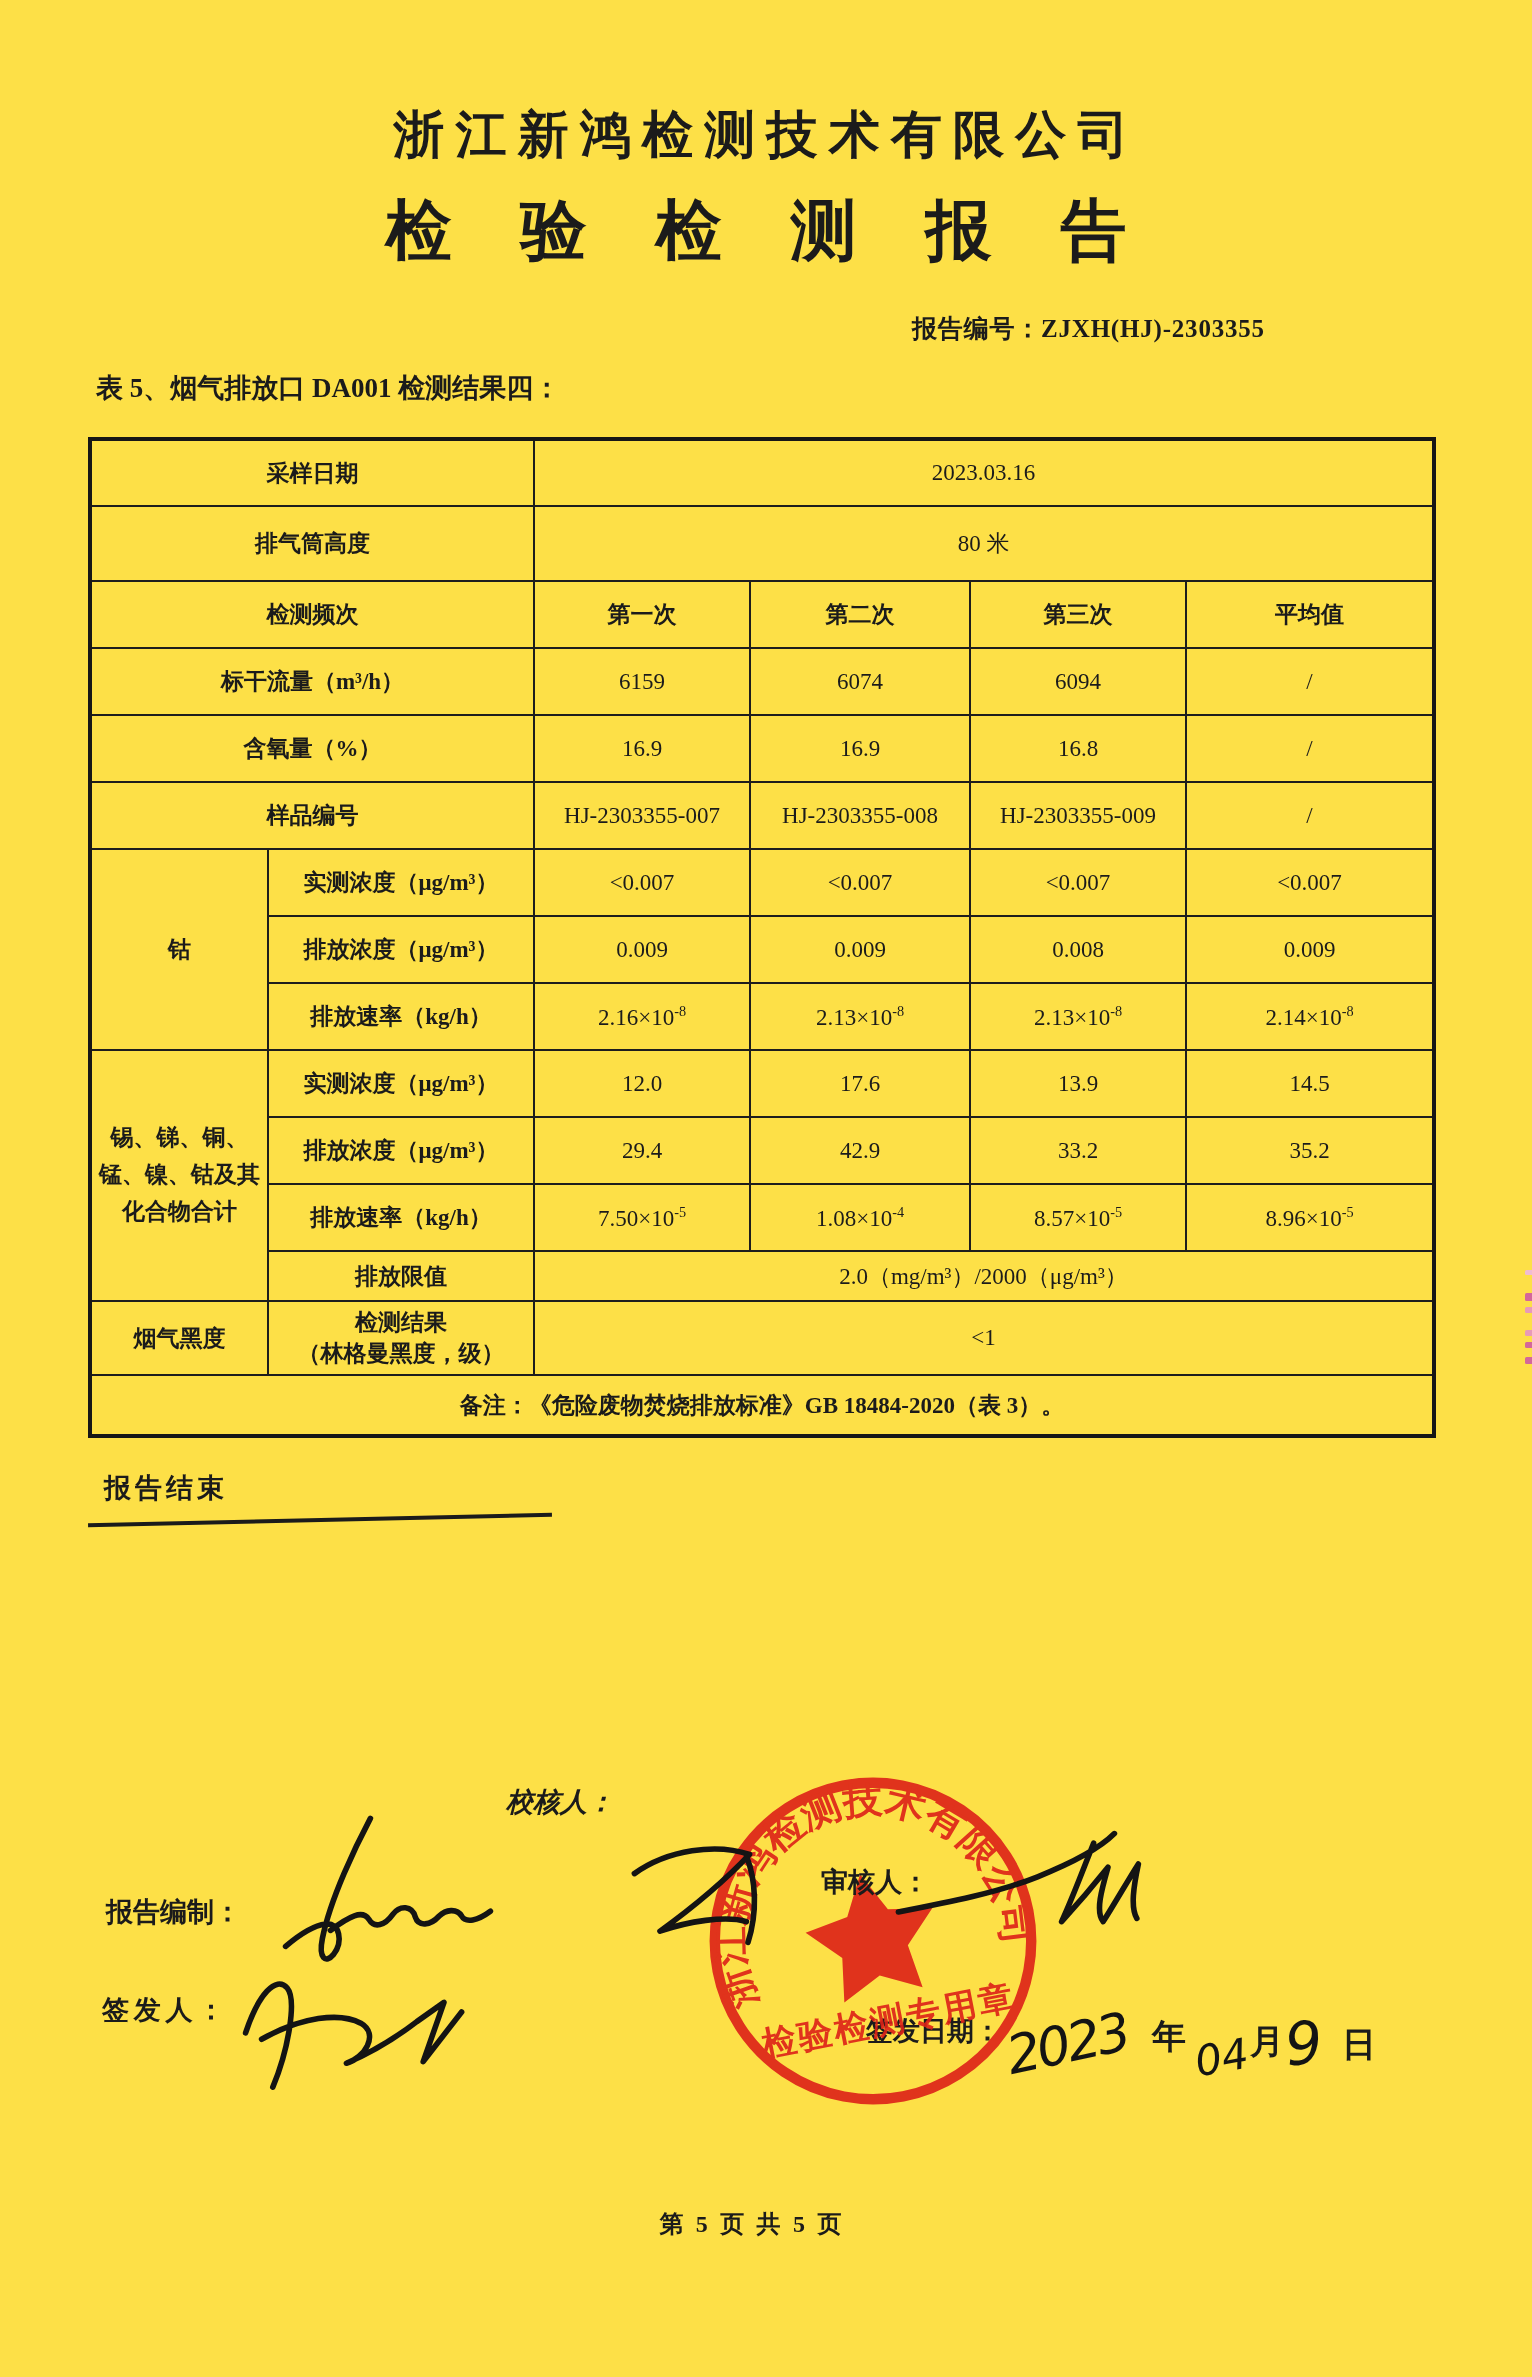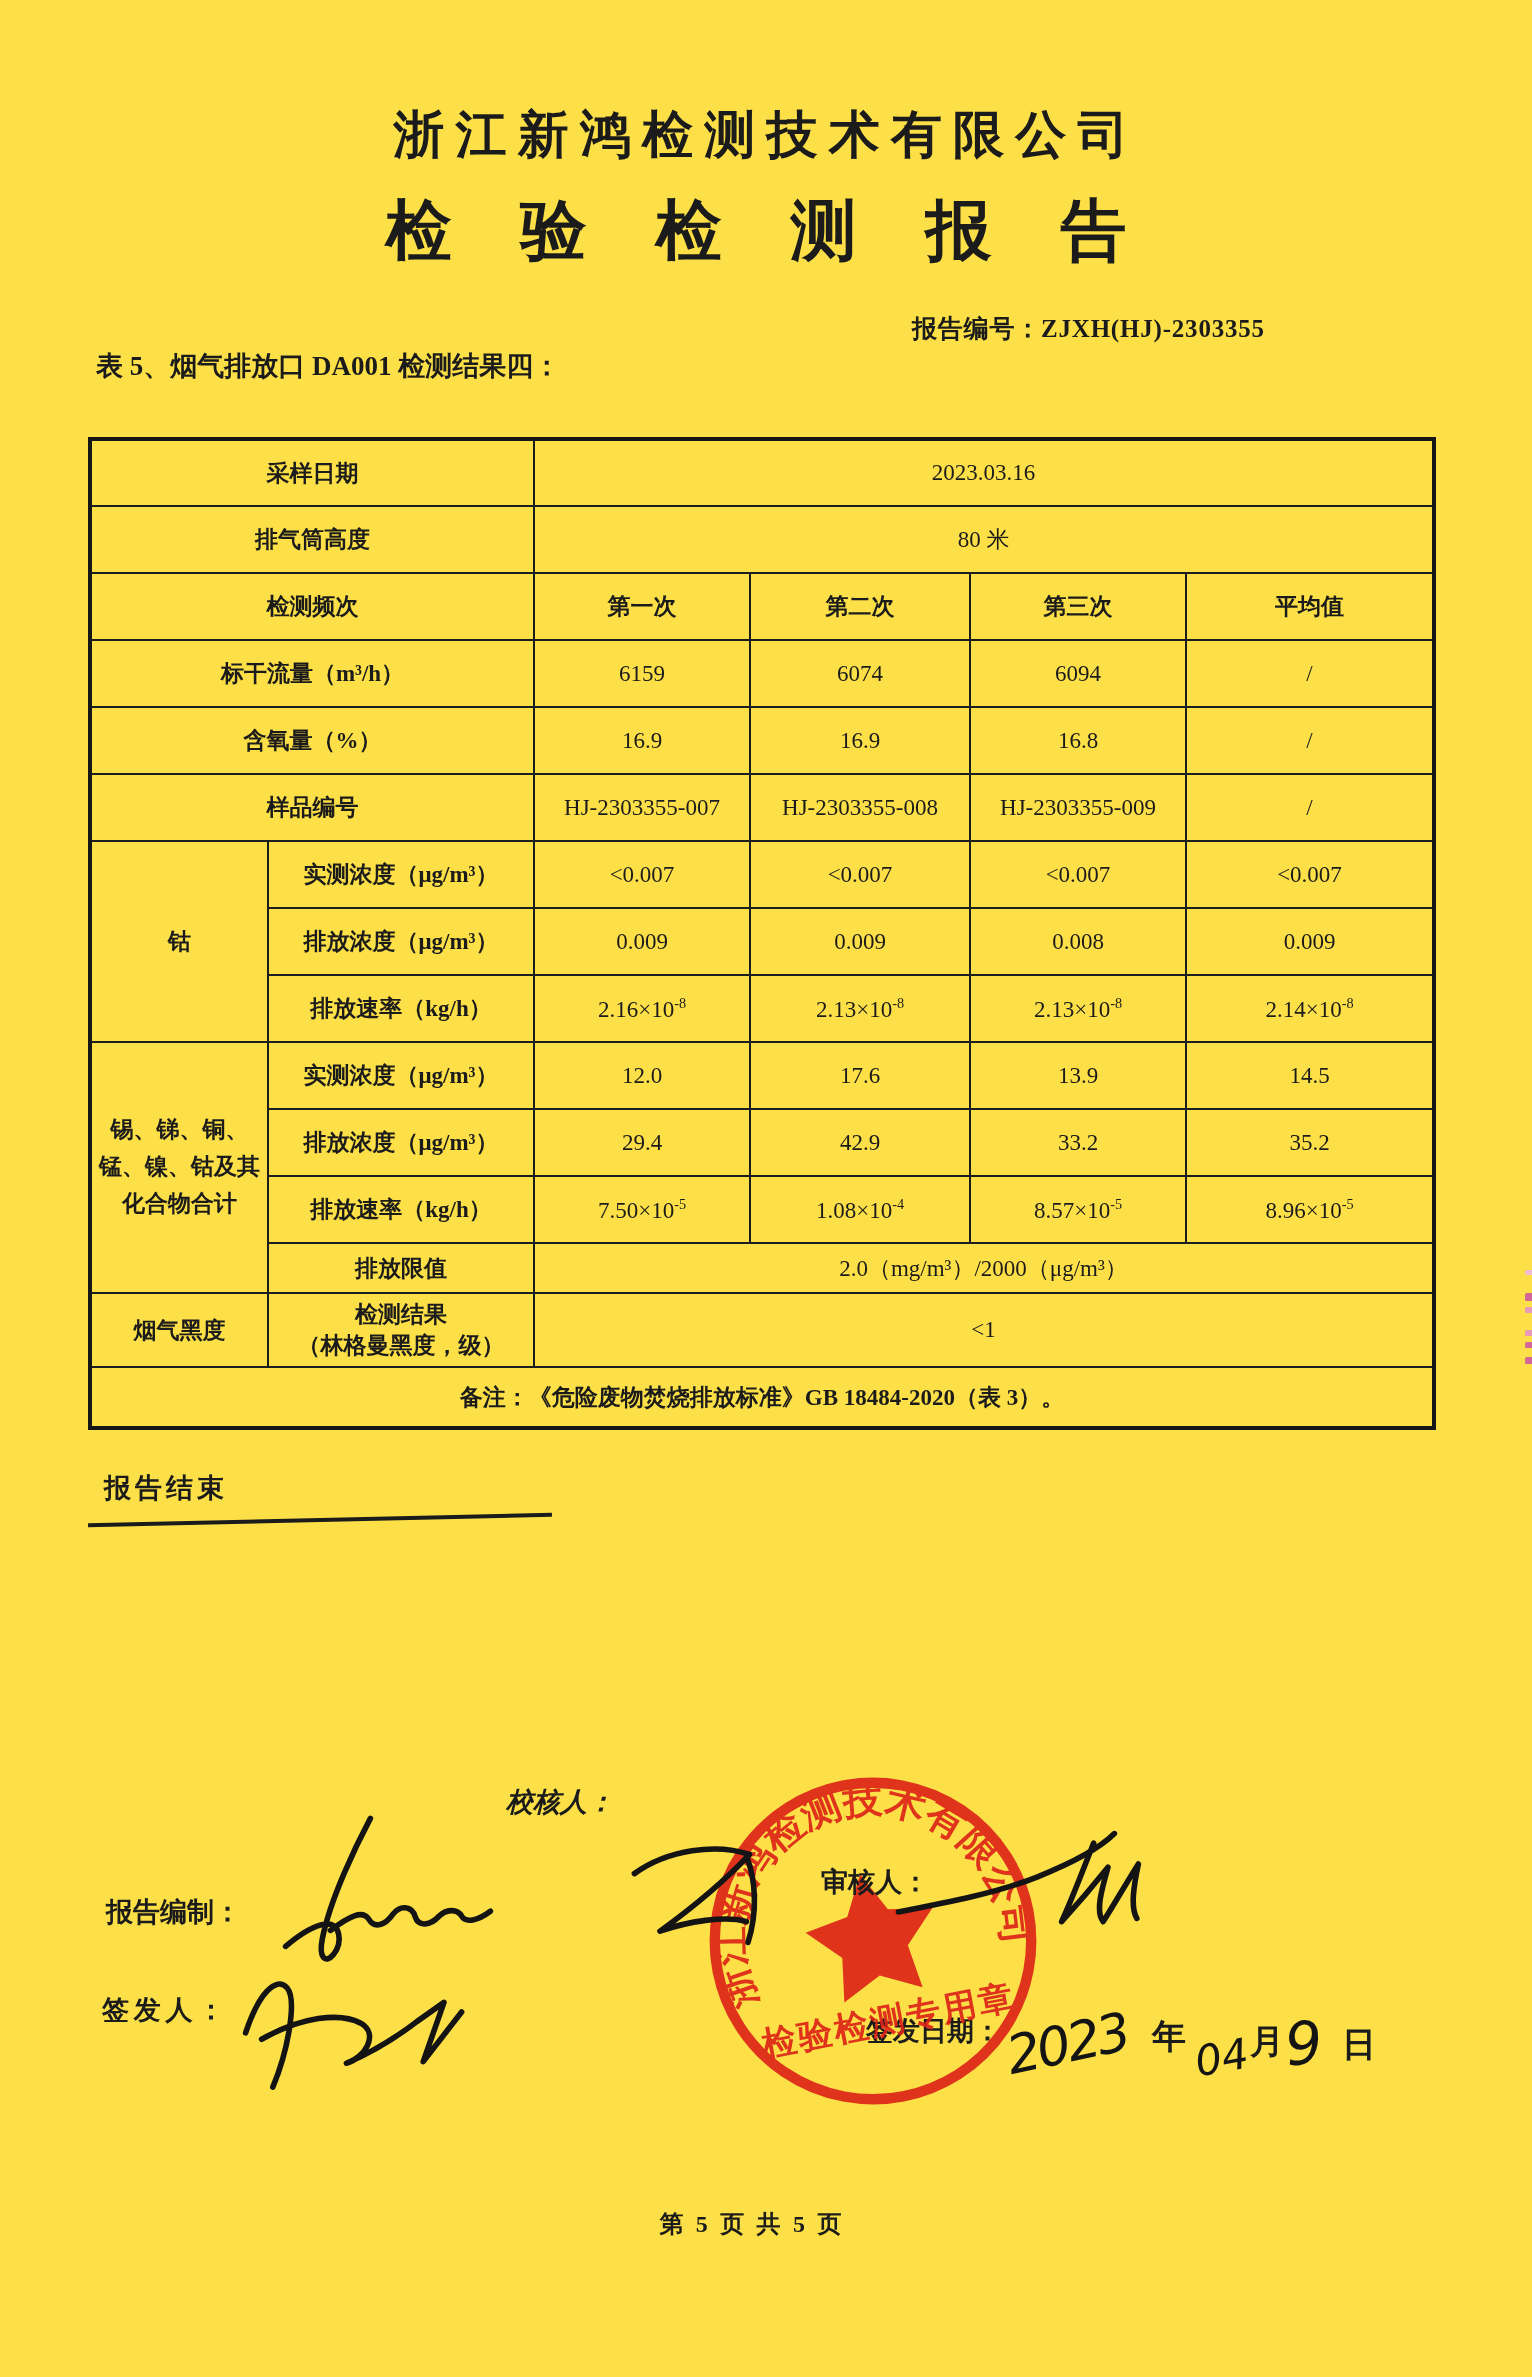--- a/index.html
+++ b/index.html
@@ -10,21 +10,21 @@
   .abs{position:absolute;}
   .company{
     top:101px; left:0; width:100%; text-align:center;
     font-size:51px; font-weight:700; letter-spacing:11.2px;
   }
   .doc-title{
     top:186px; left:0; width:100%; text-align:center;
     font-size:66px; font-weight:700; letter-spacing:69px; text-indent:48px;
   }
   .report-no{ top:312px; left:912px; font-size:25px; font-weight:700; letter-spacing:0.8px;}
-  .table-caption{ top:348px; left:96px; font-size:27px; font-weight:700;}
+  .table-caption{ top:370px; left:96px; font-size:27px; font-weight:700;}
   table.results{
     position:absolute; left:88px; top:437px; width:1344px;
     border-collapse:collapse; table-layout:fixed;
     border:4px solid #161616;
   }
   table.results td{
     border:2.4px solid #1d1d1d; text-align:center; vertical-align:middle;
     font-size:23px; padding:0 3.2px; overflow:hidden;
   }
   td.lbl{font-weight:700;}
@@ -61,21 +61,21 @@
       <col style="width:216px">
         <col style="width:220px">
       <col style="width:216px">
         <col style="width:248px">
     </colgroup>
     <tbody>
       <tr style="height:67px">
         <td class="lbl" colspan="2">采样日期</td>
         <td class="val" colspan="4">2023.03.16</td>
       </tr>
-      <tr style="height:67px">
+      <tr style="height:75px">
         <td class="lbl" colspan="2">排气筒高度</td>
         <td class="val" colspan="4">80 米</td>
       </tr>
       <tr style="height:67px">
         <td class="lbl" colspan="2">检测频次</td>
         <td class="lbl">第一次</td>
         <td class="lbl">第二次</td>
         <td class="lbl">第三次</td>
         <td class="lbl">平均值</td>
       </tr>

